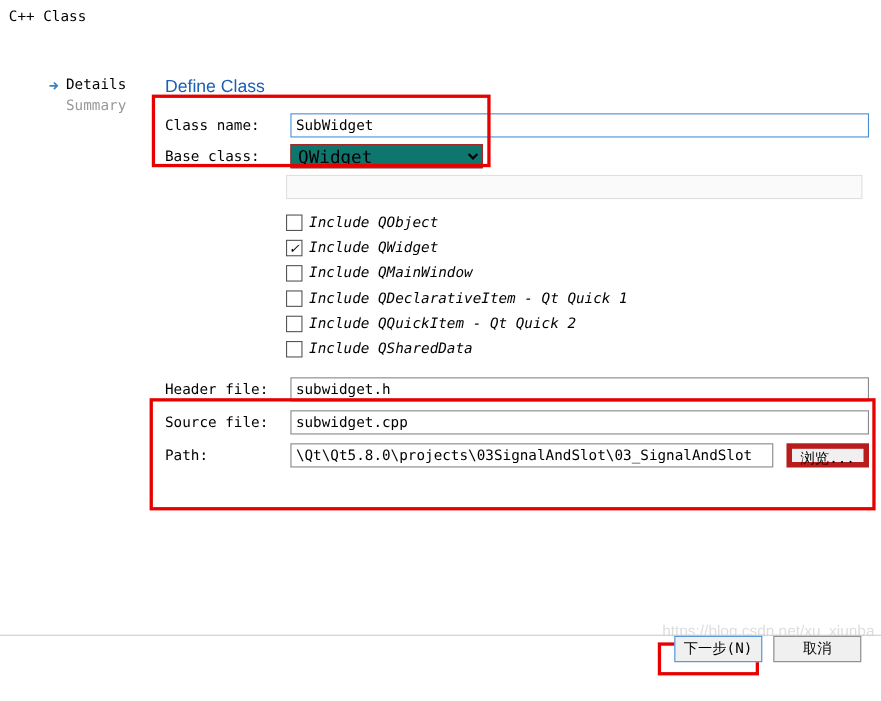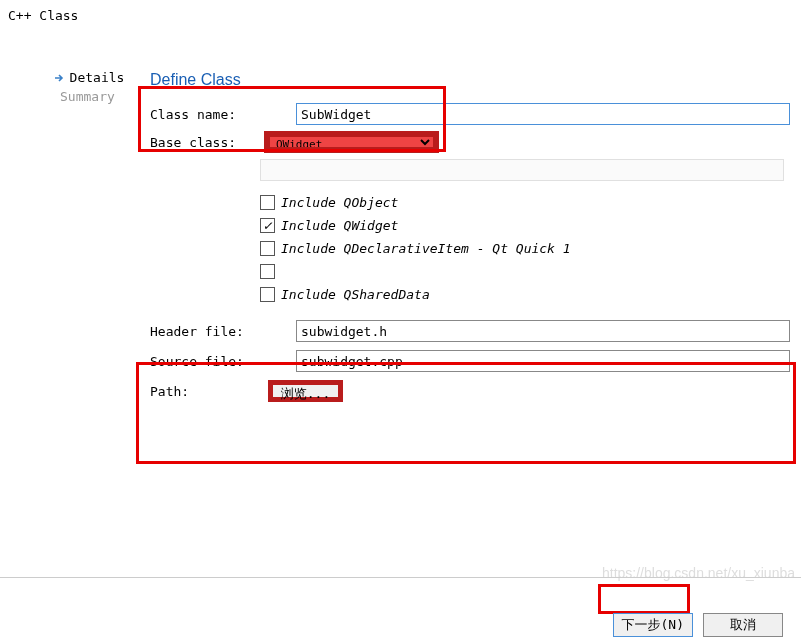--- a/index.html
+++ b/index.html
@@ -25,21 +25,21 @@
       top: 70px;
       width: 90px;
     }
     .nav-item {
       display: flex;
       align-items: center;
       gap: 4px;
       margin-bottom: 4px;
       font-size: 13px;
     }
-    .nav-item.active { color: #000; justify-content: center; }
+    .nav-item.active { color: #000; }
     .nav-item.inactive { color: #999; }
     .arrow-icon {
       width: 12px;
       height: 12px;
       display: inline-block;
     }
     .main-panel {
       position: absolute;
       left: 150px;
       top: 52px;
@@ -70,31 +70,30 @@
       font-size: 13px;
       letter-spacing: 0;
     }
     .form-input {
       flex: 1;
       border: 1px solid #888;
       padding: 2px 4px;
       font-family: "SimSun", monospace;
       font-size: 13px;
       height: 22px;
-      margin-left: 32px;
     }
     .form-input.blue-border { border: 1px solid #4a90d9; }
     .form-select {
       width: 175px;
-      border: 6px solid #b91c1c;
-      font-family: "SimSun", monospace;
-      font-size: 11px;
+      border: 1px solid #b91c1c;
+      font-family: "SimSun", monospace;
+      font-size: 16px;
       height: 22px;
       padding: 0 2px;
-      background: #ef4444;
+      background: #0f766e;
     }
     .spacer-row {
       height: 22px;
       margin-left: 110px;
       margin-bottom: 14px;
       margin-top: 6px;
       background: #fafafa;
       border: 1px solid #e0e0e0;
       width: 524px;
     }
@@ -136,21 +135,21 @@
     }
     .bottom-bar {
       position: absolute;
       bottom: 0;
       left: 0;
       right: 0;
       border-top: 1px solid #ccc;
       height: 60px;
       display: flex;
       justify-content: flex-end;
-      align-items: flex-end;
+      align-items: flex-start;
       padding-right: 18px;
       gap: 10px;
     }
     .btn {
       height: 24px;
       min-width: 80px;
       border: 1px solid #888;
       background: #f0f0f0;
       font-size: 13px;
       font-family: "SimSun", monospace;
@@ -211,42 +210,48 @@
     <div class="checkbox-row">
       <span class="cb"></span>
       <span>Include QObject</span>
     </div>
     <div class="checkbox-row">
       <span class="cb">✓</span>
       <span>Include QWidget</span>
     </div>
     <div class="checkbox-row">
       <span class="cb"></span>
+      <span>Include QMainWindow</span>
+    </div>
+    <div class="checkbox-row">
+      <span class="cb"></span>
       <span>Include QDeclarativeItem - Qt Quick 1</span>
     </div>
     <div class="checkbox-row">
       <span class="cb"></span>
+      <span>Include QQuickItem - Qt Quick 2</span>
     </div>
     <div class="checkbox-row">
       <span class="cb"></span>
       <span>Include QSharedData</span>
     </div>
   </div>
 
   <div class="files-section">
     <div class="form-row">
       <div class="form-label">Header file:</div>
       <input class="form-input" value="subwidget.h" style="">
     </div>
     <div class="form-row">
       <div class="form-label">Source file:</div>
       <input class="form-input" value="subwidget.cpp" style="">
     </div>
     <div class="form-row">
       <div class="form-label">Path:</div>
+      <input class="form-input" value="\Qt\Qt5.8.0\projects\03SignalAndSlot\03_SignalAndSlot" style="">
       <button class="browse-btn">浏览...</button>
     </div>
   </div>
 </div>
 
 <div class="red-box red-box-1"></div>
 <div class="red-box red-box-2"></div>
 <div class="red-box red-box-3"></div>
 
 <div class="watermark">https://blog.csdn.net/xu_xiunba</div>

